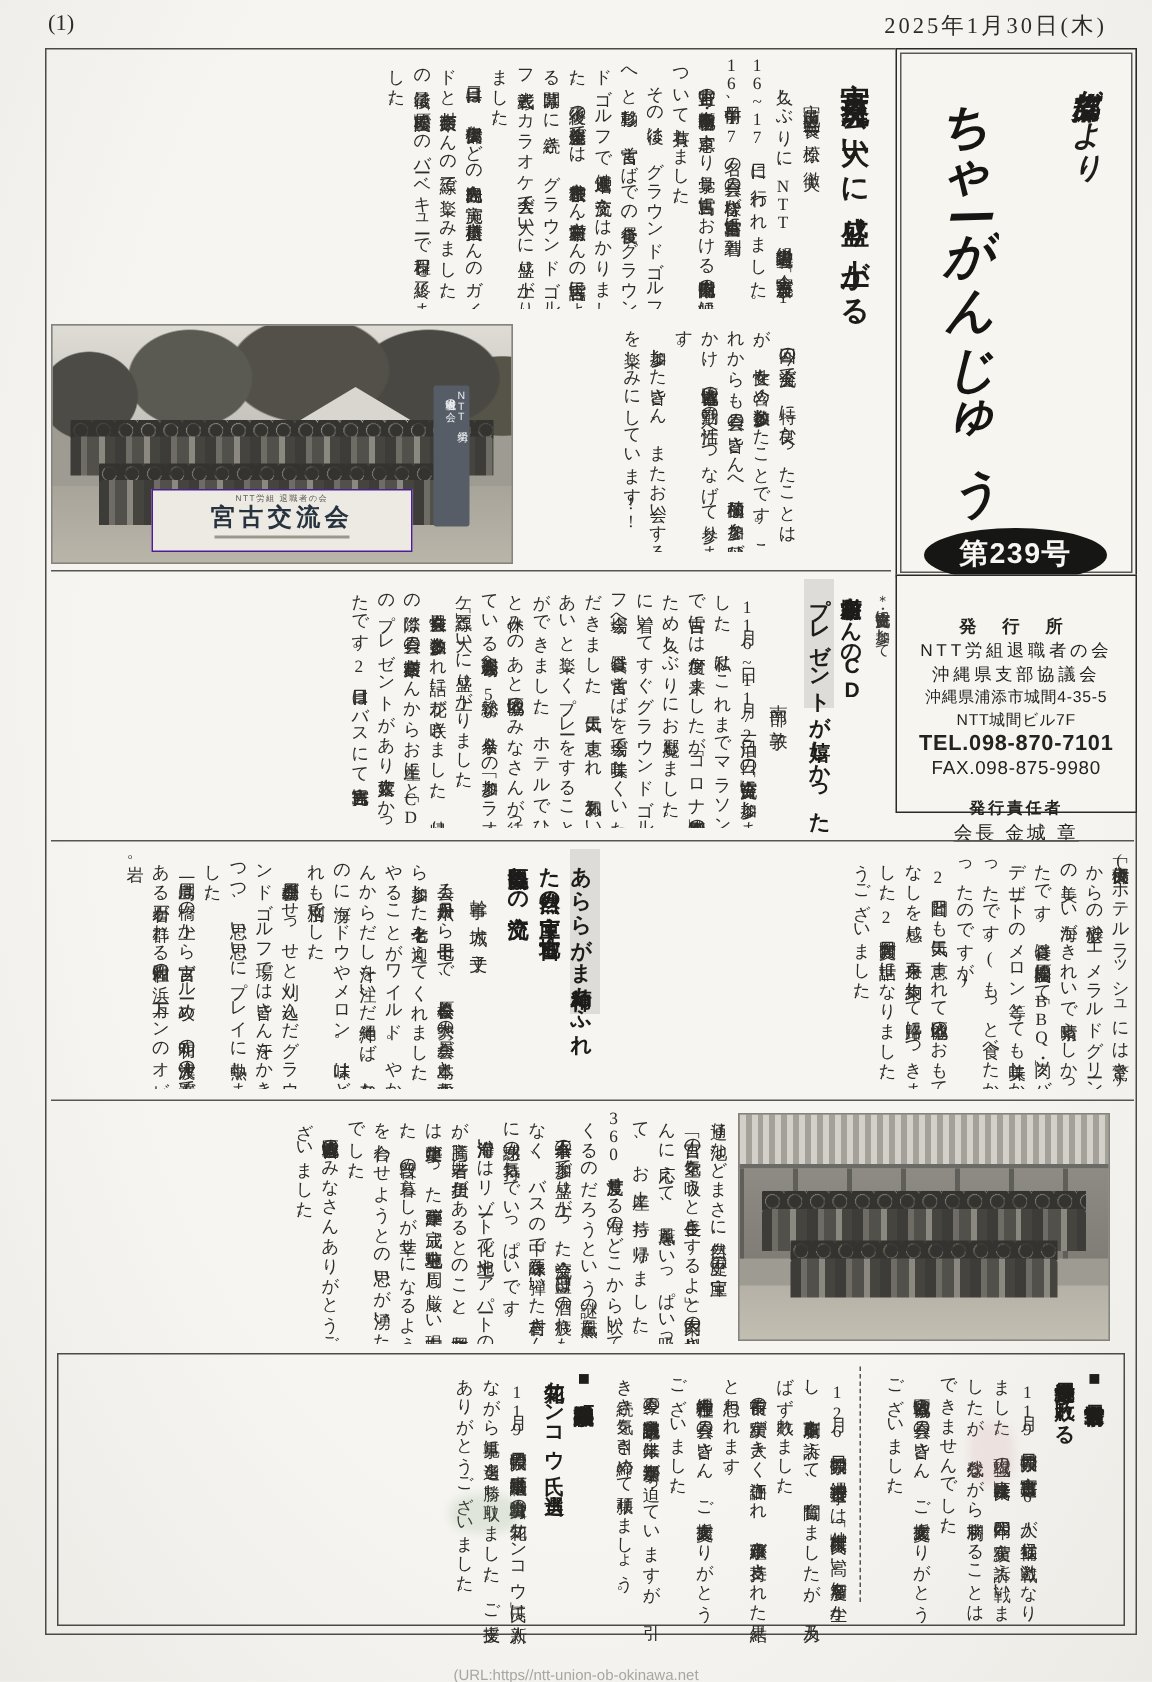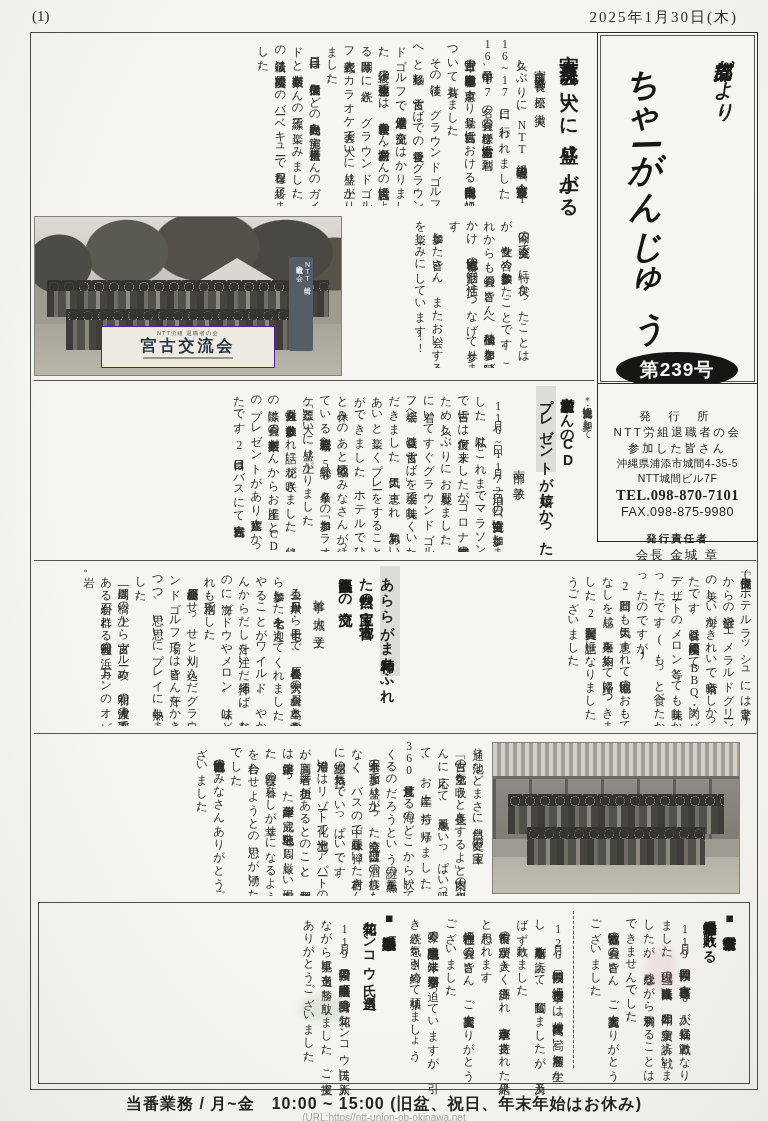--- a/index.html
+++ b/index.html
@@ -23,24 +23,24 @@
     font-style:italic;transform:rotate(-2deg);color:#1e1d1b;}
   .mh-title{left:622px;top:48px;height:300px;font-size:33px;font-weight:bold;
     font-style:italic;transform:rotate(-1.5deg);color:#161513;letter-spacing:2px;}
   .badge{position:absolute;left:616px;top:341px;width:122px;height:36px;
     background:#161614;border-radius:50%;color:#f7f6f2;
     font:bold 19px/36px "Liberation Sans","DejaVu Sans",sans-serif;text-align:center;letter-spacing:1px;margin-top:11px;}
   .pubbox{position:absolute;left:597px;top:383px;width:159px;height:157px;
     border:1.5px solid #2b2a27;background:#f6f5f0;
     font-family:"Liberation Sans","DejaVu Sans",sans-serif;color:#242320;
     display:flex;flex-direction:column;justify-content:center;align-items:center;gap:1px;}
-  .pub-h{font-size:11.5px;letter-spacing:7px;font-weight:normal;margin-top:48px;}
+  .pub-h{font-size:11.5px;letter-spacing:7px;font-weight:bold;margin-top:48px;}
   .pub-org{font-size:11.5px;letter-spacing:2.5px;}
   .pub-ad{font-size:10.5px;letter-spacing:0.5px;}
-  .pub-tel{font-size:14.5px;font-weight:bold;letter-spacing:0.5px;font-family:Liberation Serif, serif;}
+  .pub-tel{font-size:14.5px;font-weight:bold;letter-spacing:0.5px;}
   .pub-fax{font-size:12.5px;letter-spacing:0.5px;}
   .pub-resp{font-size:10.5px;font-weight:bold;letter-spacing:2px;margin-top:12px;}
   .pub-name{font-size:12.5px;letter-spacing:2px;text-decoration:underline;}
   
   .photo{position:absolute;overflow:hidden;border:1px solid #85837d;background:#9e9b92;}
   .layer{position:absolute;}
   .crowd-heads{background:repeating-radial-gradient(circle at 7px 7px,#34332f 0 4px,rgba(0,0,0,0) 5px);
     background-size:15px 13px;}
   .crowd-bodies{background:repeating-linear-gradient(90deg,#3d3c38 0 7px,#6e6c64 7px 11px,
     #52504a 11px 19px,#8a887f 19px 23px,#45443f 23px 30px);border-radius:3px 3px 0 0;}
@@ -78,21 +78,21 @@
   <div class="frame"></div>
 
   <div class="mhbox"></div>
   <div class="v mh-series">支部協だより</div>
   <div class="v mh-title">ちゃーがんじゅう</div>
   <div class="badge">第239号</div>
 
   <div class="pubbox">
     <div class="pub-h">発 行 所</div>
     <div class="pub-org">NTT労組退職者の会</div>
-    <div class="pub-org">参加した皆さん</div>
+    <div class="pub-org">沖縄県支部協議会</div>
     <div class="pub-ad">沖縄県浦添市城間4-35-5</div>
     <div class="pub-ad">NTT城間ビル7F</div>
     <div class="pub-tel">TEL.098-870-7101</div>
     <div class="pub-fax">FAX.098-875-9980</div>
     <div class="pub-resp">発行責任者</div>
     <div class="pub-name">会長 金城 章</div>
   </div>
 
   <div class="v vhead" style="left:556px;top:40px;height:330px;font-size:19px;letter-spacing:3px;color:#1d1c1a;">宮古交流会　大いに盛り上がる</div>
   <div class="v" style="left:532px;top:60px;height:290px;font-size:11.5px;letter-spacing:2px;">宮古地区協会長　松原　徹夫</div>
@@ -179,16 +179,15 @@
 　沖縄市在住の会員の皆さん、ご支援大変ありがとうございました。
 　今夏の参議院議員選挙、来年は知事選挙が迫っていますが、引き続き気を引き締めて頑張りましょう。</div>
     <div class="ehead">■嘉手納町議選挙
 知花ケンコウ氏　当選</div>
     <div class="ebody">　1月19日投開票の嘉手納町議選は全駐労出身の「知花ケンコウ」氏は新人ながら見事に当選を勝ち取りました。ご支援ありがとうございました。</div>
   </div>
 
   <div class="smudge" style="left:300px;top:996px;width:46px;height:26px;background:rgba(120,160,120,.18);"></div>
   <div class="smudge" style="left:646px;top:948px;width:30px;height:42px;background:rgba(205,140,150,.16);"></div>
 
-  <div class="footer">当番業務 / 月~金　10:00 ~ 15:00 (旧盆、祝日、年末年始はお休み)</div>
   <div class="urlline">(URL:https//ntt-union-ob-okinawa.net</div>
 
 </div>
 
 </body></html>

